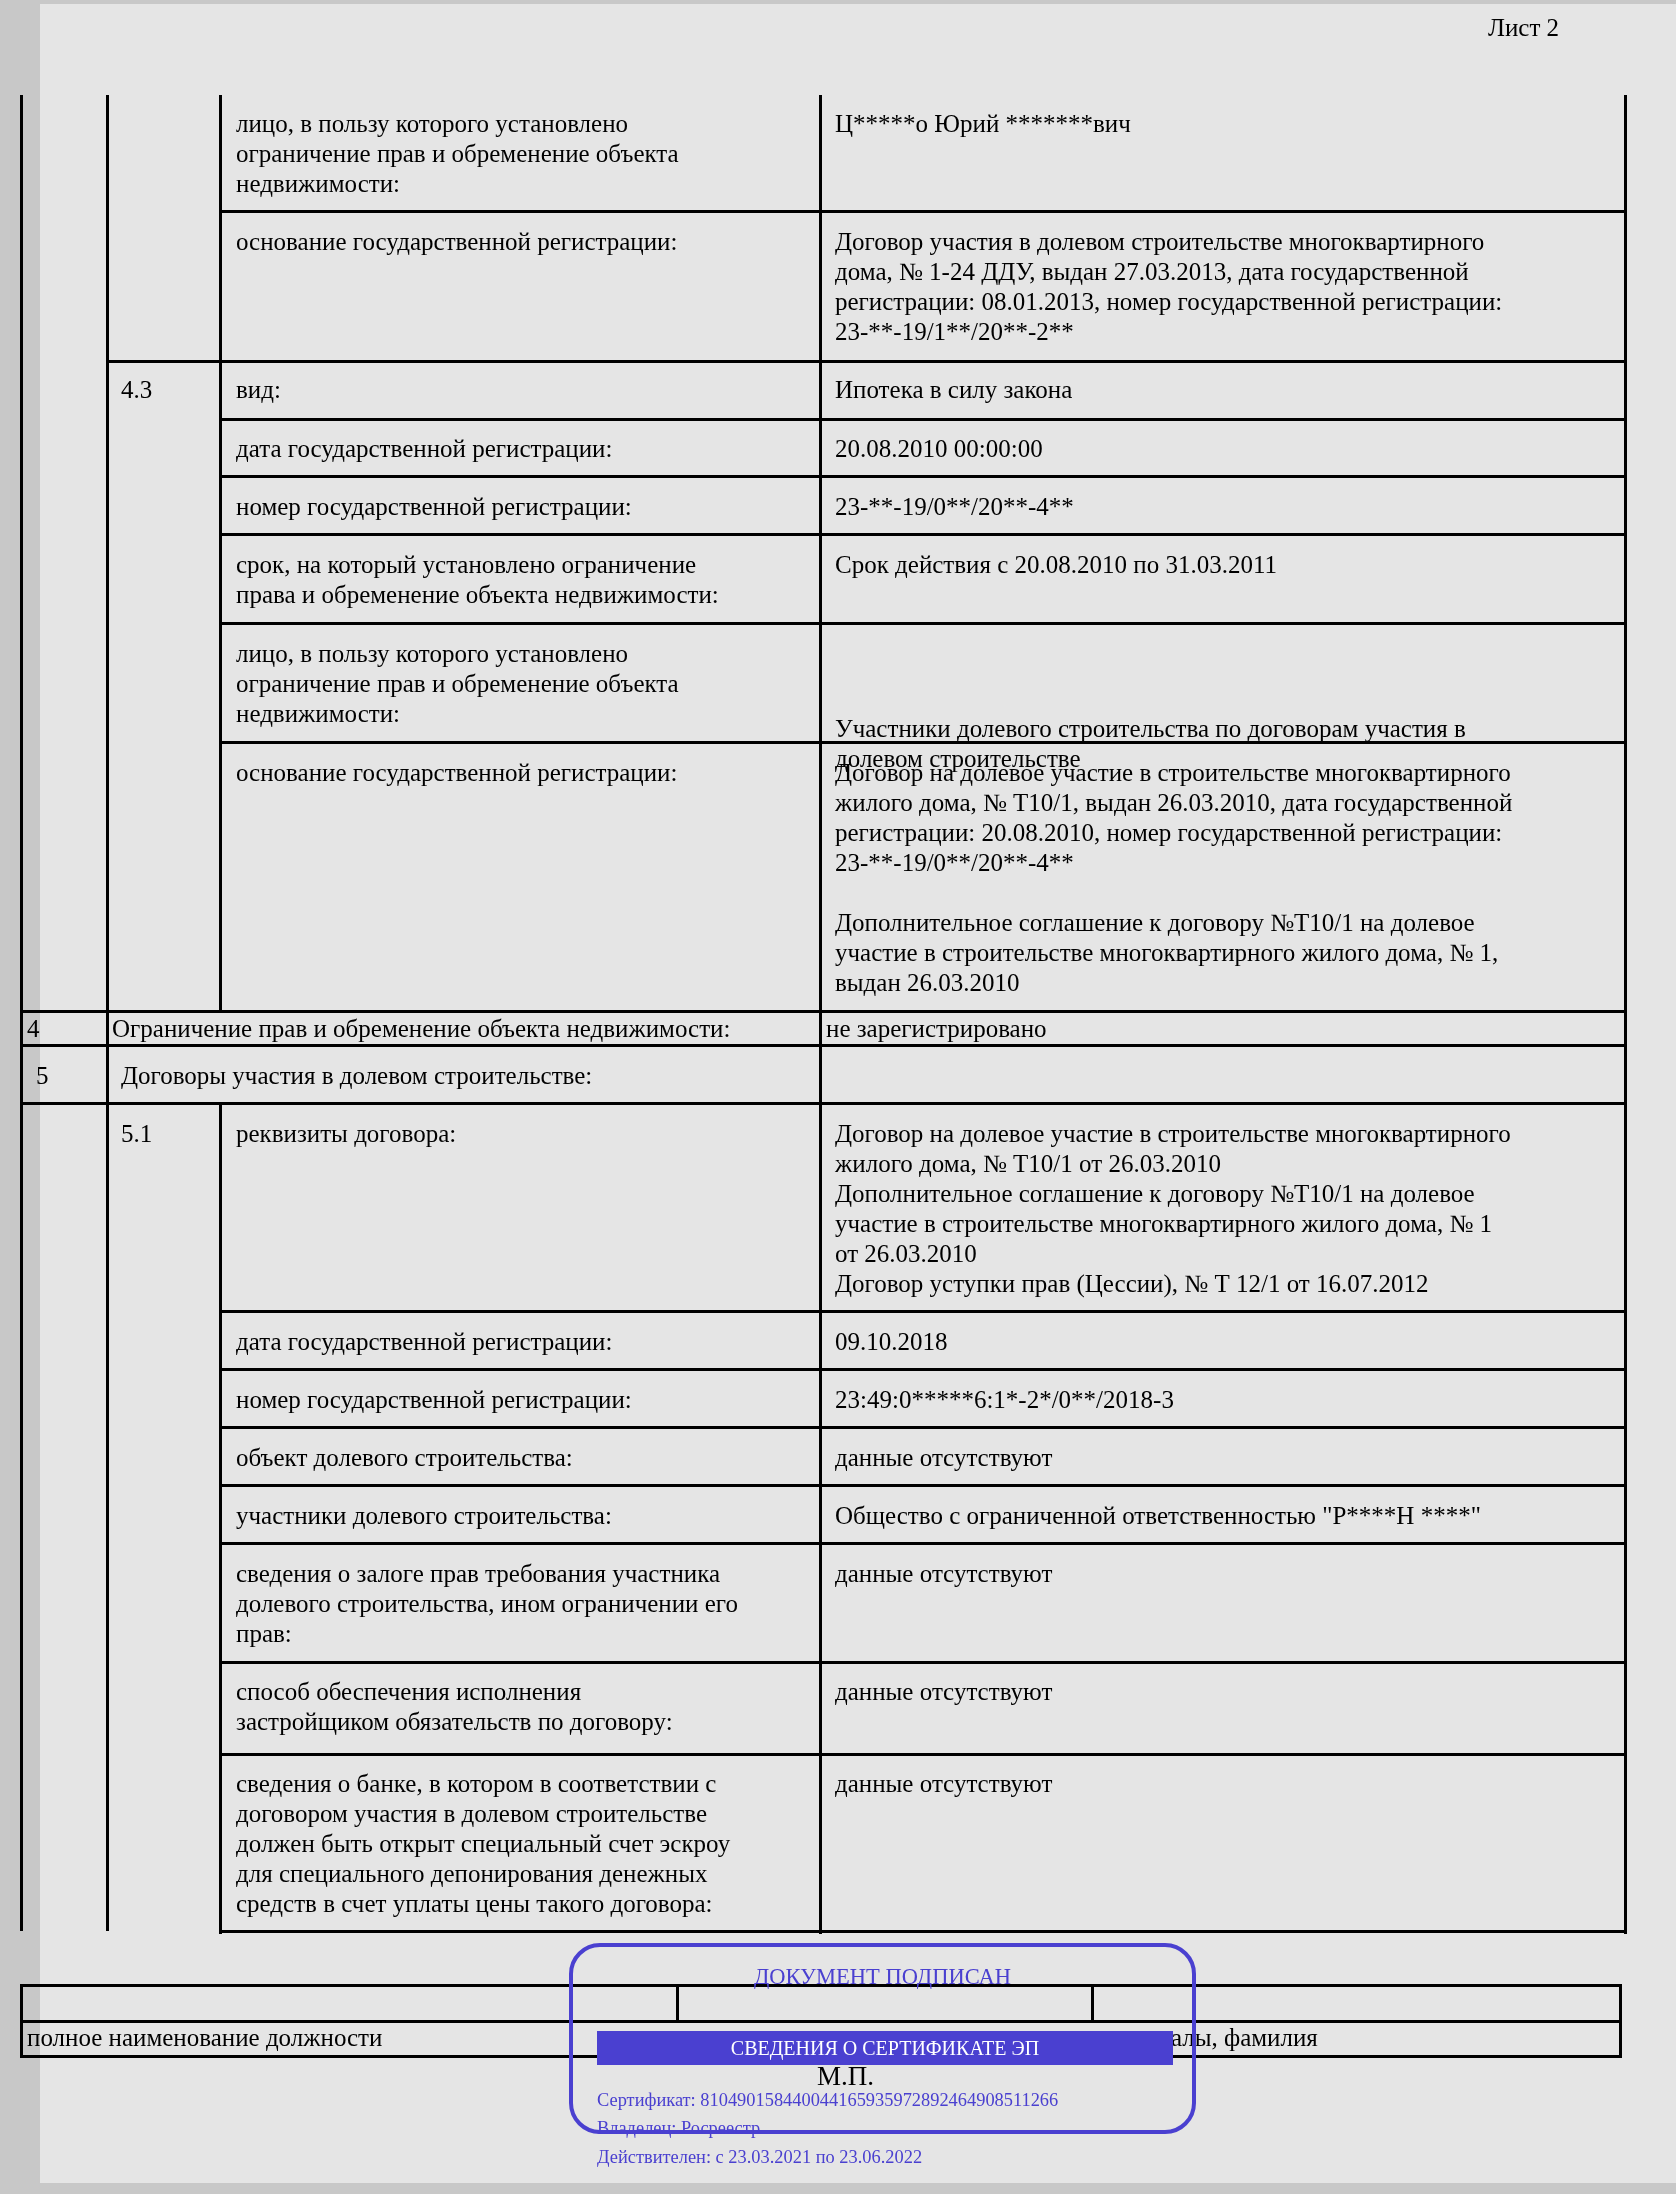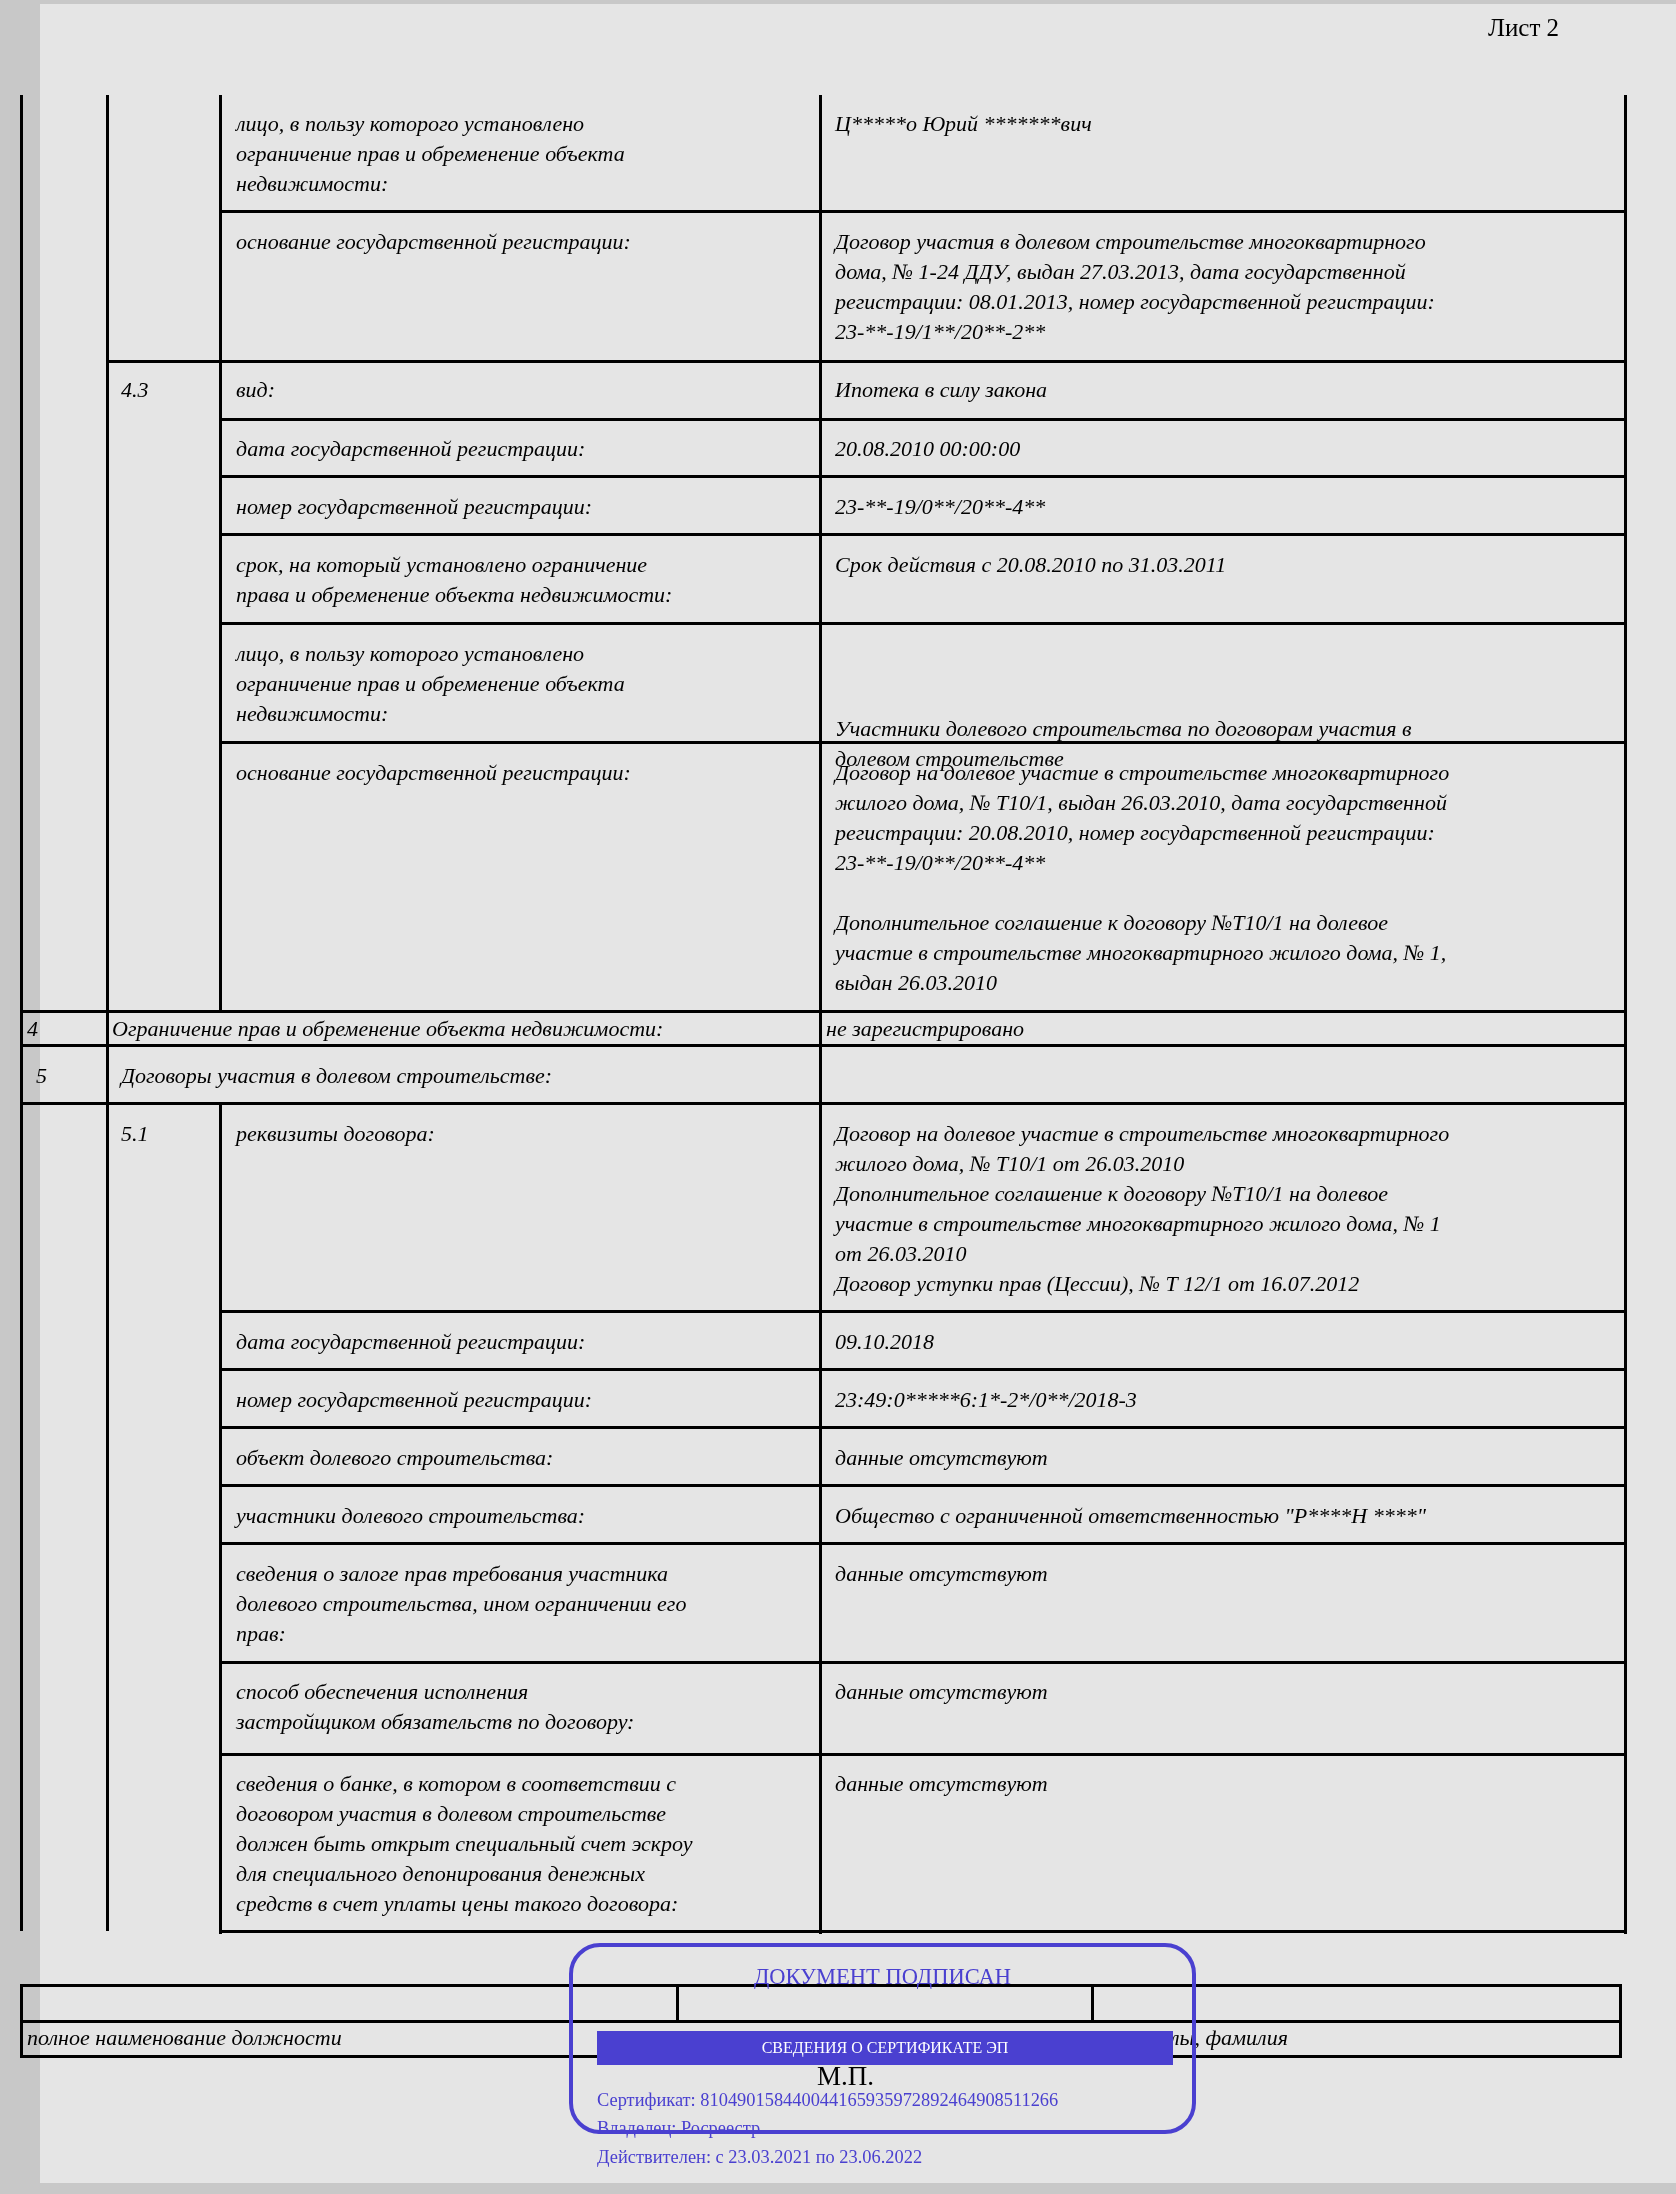--- a/index.html
+++ b/index.html
@@ -2,27 +2,27 @@
 <html style="font-size:11px"><head>
 <meta charset="utf-8">
 <style>
   html, body { margin:0; padding:0; }
   body { width:1677px; height:2194px; background:#c8c8c8; position:relative; overflow:hidden;
          font-family:"Liberation Serif", "DejaVu Serif", serif; color:#000; }
   .page { position:absolute; left:20px; top:4.1px; width:1671px; height:2179px; background:#e5e5e5;margin-left:20px; }
   .sheet-no { position:absolute; left:1448px; top:9.5px; font-size:25px; }
   .vl { position:absolute; width:2.7px; background:#000; }
   .hl { position:absolute; height:3.4px; background:#000; }
-  .cell-text { position:absolute; font-size:22px; line-height:30px; white-space:pre-line;font-style:italic; }
+  .cell-text { position:absolute; font-size:25px; line-height:30px; white-space:pre-line; }
   .stamp { position:absolute; left:569px; top:1943px; width:627px; height:191px;
            border:4.8px solid #4a40d0; border-radius:31px; box-sizing:border-box; }
   .stamp-title { position:absolute; left:0; width:100%; text-align:center; color:#4a40d0;
                  font-size:22.5px; line-height:31px; }
   .stamp-band { position:absolute; left:24px; top:84px; width:576px; height:34px; background:#4a40d0;
-                color:#fff; font-size:16px; line-height:34px; text-align:center; }
+                color:#fff; font-size:20px; line-height:34px; text-align:center; }
   .stamp-line { position:absolute; left:24px; color:#4a40d0; font-size:18.4px; line-height:23px; white-space:nowrap; }
   .mp { position:absolute; left:817px; top:2061px; font-size:27px; line-height:30px; }
 </style>
 </head>
 <body>
 
 <div class="page">
   <div class="sheet-no">Лист 2</div>
 </div>
 

